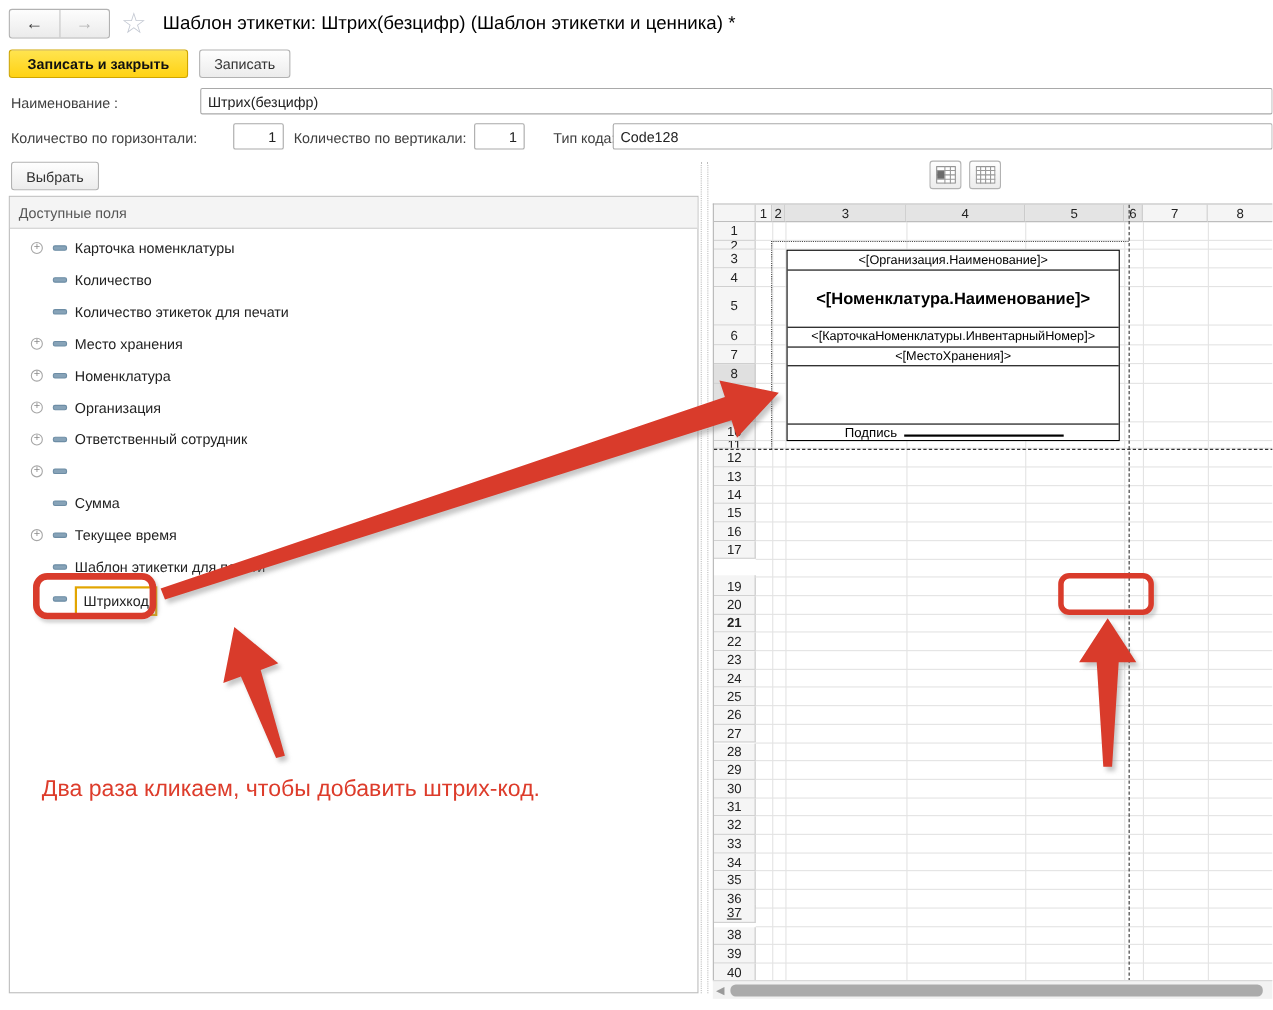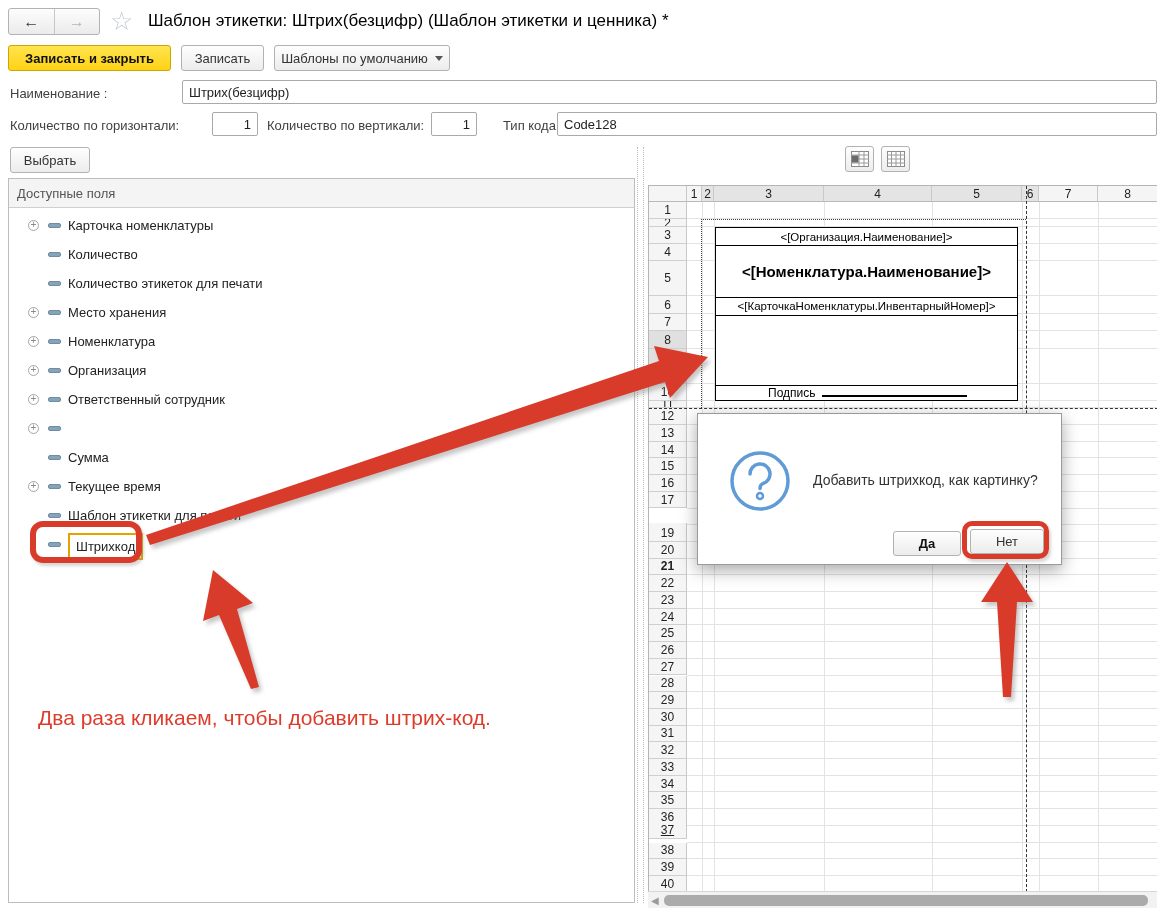--- a/index.html
+++ b/index.html
@@ -94,24 +94,20 @@
       </div>
     <div class="navhalf">
         <span>→</span>
       </div>
   </div>
   <div class="star">☆</div>
   <div class="wtitle">Шаблон этикетки: Штрих(безцифр) (Шаблон этикетки и ценника) *</div>
 
   <div class="btn btn-yellow" style="left:8px;top:45px;width:163px;height:26px;">Записать и закрыть</div>
   <div class="btn" style="left:181px;top:45px;width:83px;height:26px;">Записать</div>
-  <div class="btn" style="left:274px;top:45px;width:176px;height:26px;">
-    <span>Шаблоны по умолчанию</span>
-    <span style="margin-left:7px;width:0;height:0;border-left:4px solid transparent;border-right:4px solid transparent;border-top:5px solid #555;"></span>
-  </div>
 
   <div class="flabel" style="left:10px;top:86px;">Наименование :</div>
   <input class="finput" style="left: 182px; top: 80px; width: 975px;" value="Штрих(безцифр)">
   <div class="flabel" style="left:10px;top:118px;">Количество по горизонтали:</div>
   <input class="finput num" style="left: 212px; top: 112px; width: 46px;" value="1">
   <div class="flabel" style="left:267px;top:118px;">Количество по вертикали:</div>
   <input class="finput num" style="left: 431px; top: 112px; width: 46px;" value="1">
   <div class="flabel" style="left:503px;top:118px;">Тип кода:</div>
   <input class="finput" style="left: 557px; top: 112px; width: 600px;" value="Code128">
 
@@ -286,45 +282,36 @@
       <div class="hline" style="top: 655.5px;"></div>
       <div class="rhead" style="top: 656.5px; height: 16.7px;">38</div>
       <div class="hline" style="top: 672.2px;"></div>
       <div class="rhead" style="top: 673.2px; height: 16.7px;">39</div>
       <div class="hline" style="top: 688.9px;"></div>
       <div class="rhead" style="top: 689.9px; height: 16.7px;">40</div>
       <div class="tpl">
       <div class="tplcell" style="top:0;height:17px;">&lt;[Организация.Наименование]&gt;</div>
       <div class="tplcell tpl-nom" style="top:17px;height:52px;">&lt;[Номенклатура.Наименование]&gt;</div>
       <div class="tplcell" style="top:69px;height:18px;">&lt;[КарточкаНоменклатуры.ИнвентарныйНомер]&gt;</div>
+      <div class="tplcell" style="top:87px;height:17px;">&lt;[МестоХранения]&gt;</div>
       <div class="tplcell" style="top:104px;height:53px;"></div>
       <div class="tplcell sig" style="top:157px;height:15px;">Подпись</div>
       <div class="sigline"></div>
     </div>
       <div class="dot-v" style="left:52px;top:33px;height:189px;"></div>
       <div class="dot-h" style="left:52px;top:33px;width:325px;"></div>
       <div class="dash-v" style="left:377px;top:0;height:706px;"></div>
       <div class="dash-h" style="left:0;top:222px;width:509px;"></div>
     </div>
 
   <div class="hscroll">
     <div class="harrow">◀</div>
     <div class="hthumb"></div>
   </div>
 
-  <div class="dialog">
-    <svg class="abs" style="left:30px;top:35px;" width="64" height="64">
-      <circle cx="32" cy="32" r="28" fill="none" stroke="#5f9bd5" stroke-width="3.5"></circle>
-      <path d="M22 25 a10 10 0 1 1 13 9.5 q-3 1.2 -3 5" fill="none" stroke="#5f9bd5" stroke-width="3.5" stroke-linecap="round"></path>
-      <circle cx="32" cy="47" r="3" fill="none" stroke="#5f9bd5" stroke-width="2.5"></circle>
-    </svg>
-    <div class="dmsg">Добавить штрихкод, как картинку?</div>
-    <div class="dbtn btn-yellow" style="left:195px;top:117px;width:68px;">Да</div>
-    <div class="dbtn" style="left:272px;top:115px;width:74px;">Нет</div>
-  </div>
 
   <div class="red-rect" style="left:30px;top:521px;width:112px;height:42px;"></div>
   <div class="red-rect" style="left:962px;top:521px;width:87px;height:38px;border-width:5px;border-radius:10px;"></div>
 
   <div class="note">Два раза кликаем, чтобы добавить штрих-код.</div>
 
   <svg id="arrows" width="1157" height="918">
     <polygon points="708,357 654,346 659,361 146,535 150,545 665,382 670,398" fill="#d93b2b"></polygon>
     <polygon points="213,570 253,603 237,609 259,687 251,689 219,615 203,621" fill="#d93b2b"></polygon>
     <polygon points="1007,562 1033,602 1017,602 1011,697 1003,697 997,602 981,602" fill="#d93b2b"></polygon>

